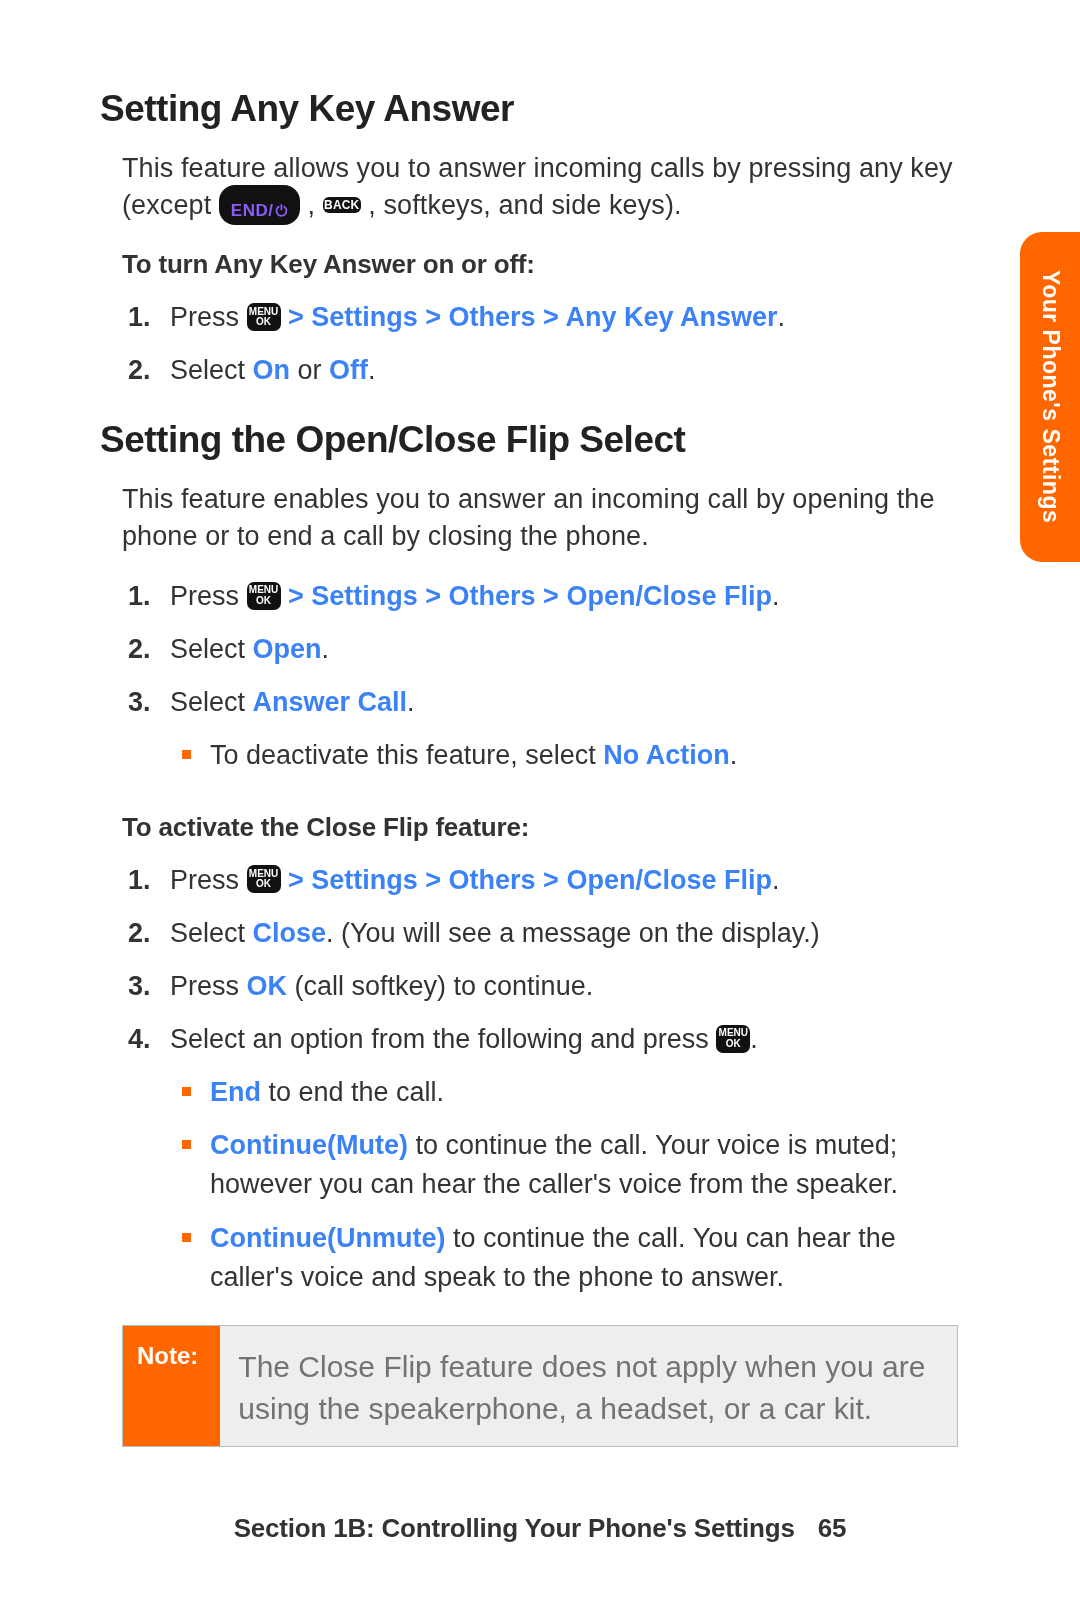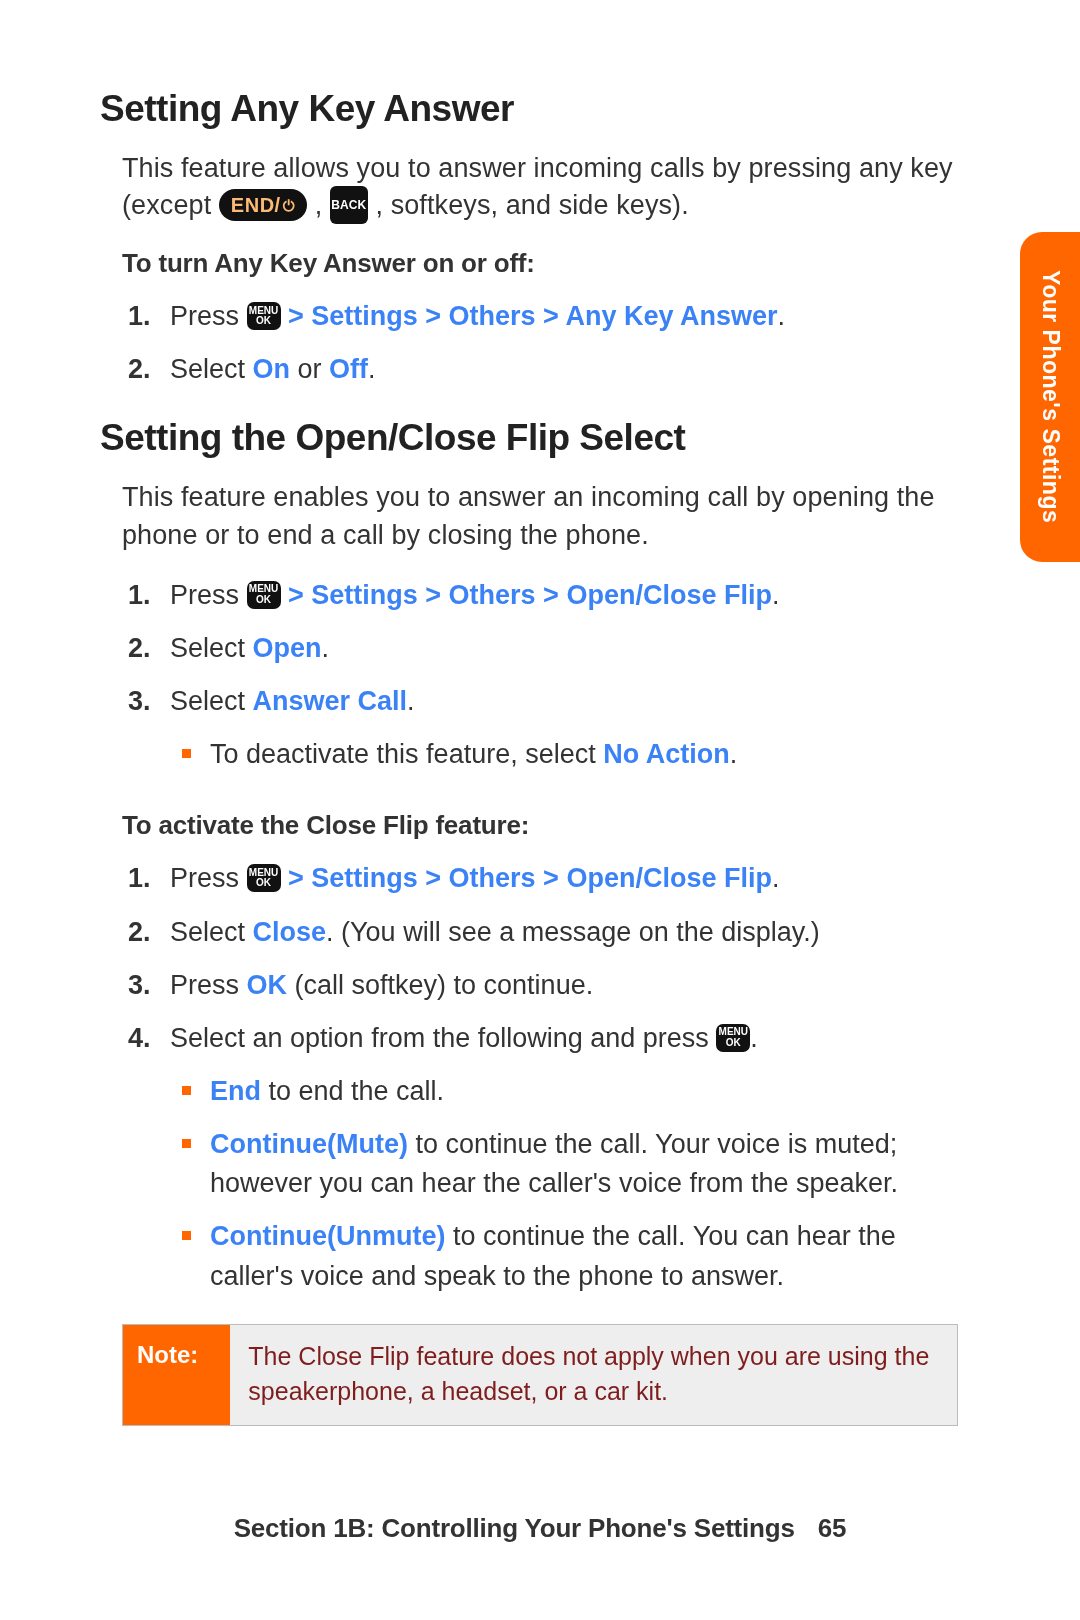--- a/index.html
+++ b/index.html
@@ -93,26 +93,26 @@
     width: 9px;
     height: 9px;
     background: #ff6600;
   }
   b { font-weight: 700; color: #3b82f6; }
   .key-pill {
     display: inline-flex;
     align-items: center;
     justify-content: center;
     background: #111;
-    color: #fdba74;
+    color: #8b5cf6;
     border-radius: 16px;
-    font-size: 20px;
+    font-size: 17px;
     font-weight: 700;
     line-height: 1;
-    padding: 6px 12px 6px 12px;
+    padding: 17px 12px 6px 12px;
     vertical-align: middle;
     letter-spacing: 0.5px;
     position: relative;
     top: -2px;
   }
   .key-pill.pwr::after {
     content: "⏻";
     font-size: 15px;
     margin-left: 2px;
   }
@@ -130,45 +130,45 @@
     font-weight: 700;
     line-height: 1.05;
     vertical-align: middle;
     text-align: center;
     position: relative;
     top: -2px;
   }
   .key-square span { display: block; }
   .key-square.back {
     width: 38px;
-    height: 38px;
+    height: 16px;
     font-size: 12px;
     border-radius: 6px;
   }
   .note-box {
     margin: 18px 22px 0 22px;
     border: 1px solid #bbb;
     display: flex;
     background: #eee;
   }
   .note-label {
     background: #ff6600;
     color: #fff;
     font-weight: 700;
     font-size: 24px;
-    padding: 16px 32px 0 14px;
+    padding: 16px 22px 0 14px;
     flex: 0 0 auto;
     display: flex;
     align-items: flex-start;
   }
   .note-text {
-    font-size: 25px;
+    font-size: 30px;
     line-height: 1.4;
-    padding: 14px 20px 16px 18px;
-    color: #7f1d1d;
+    padding: 20px 20px 16px 18px;
+    color: #737373;
   }
   .footer {
     position: absolute;
     bottom: 76px;
     left: 0;
     width: 100%;
     text-align: center;
     font-size: 26px;
     font-weight: 700;
     letter-spacing: -0.2px;

